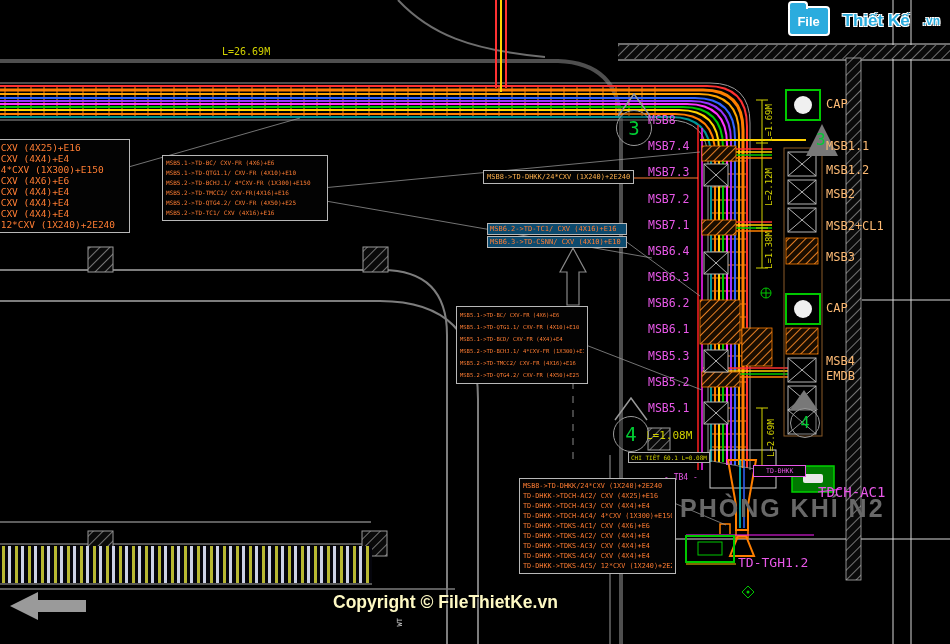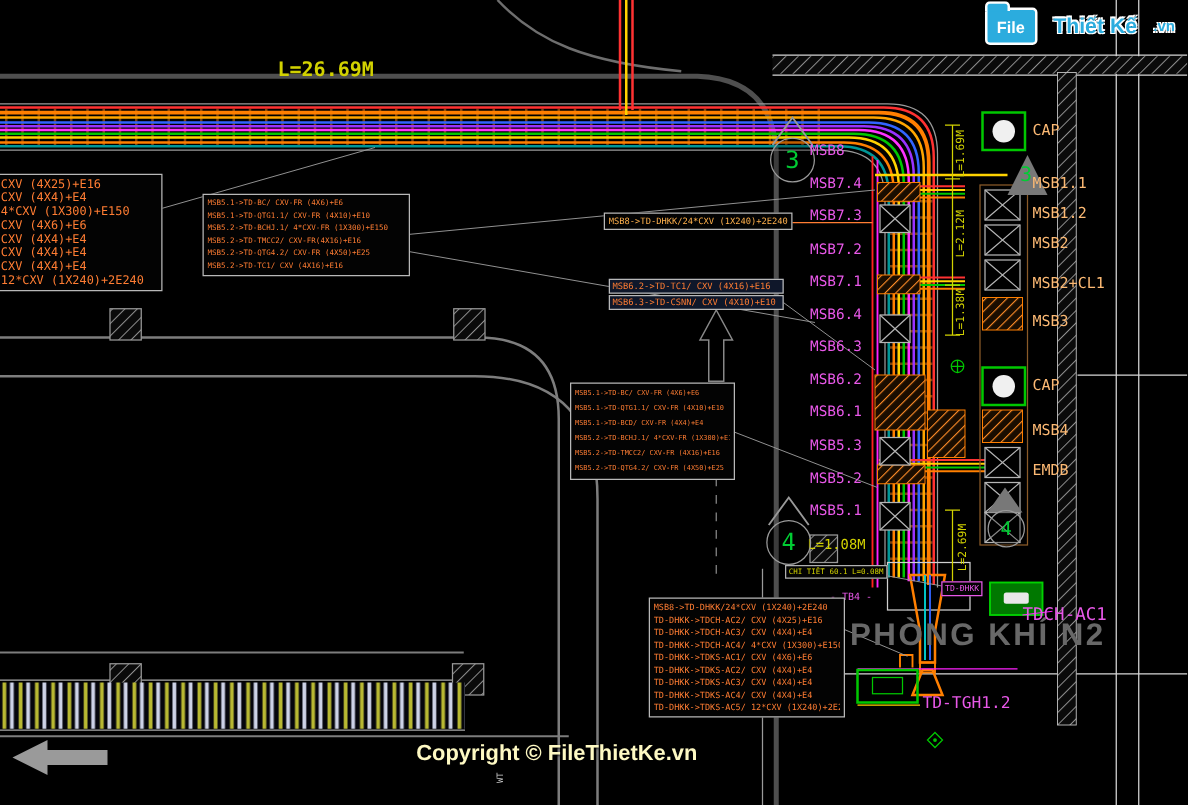--- a/index.html
+++ b/index.html
@@ -8,21 +8,21 @@
   #stage svg{position:absolute;left:0;top:0;z-index:1;}
   .txt{position:absolute;z-index:3;white-space:nowrap;}
   
   .cadbox{position:absolute;z-index:4;background:#030303;border:1px solid #b8b8b8;
           color:#ff7d33;padding:2px 3px;}
   .cadbox div{white-space:nowrap;overflow:hidden;}
   .cad-left{left:-112px;top:139px;width:234px;font-size:9.5px;line-height:11px;}
   .cad-msb5-upper{left:162px;top:155px;width:158px;font-size:6px;line-height:10px;}
   .cad-feeder{left:483px;top:170px;font-size:7px;color:#ffb14d;}
   .cad-tc1{left:487px;top:223px;width:140px;font-size:7px;background:none;border:none;padding:0;}
-  .cad-tc1 div{border:1px solid #b8b8b8;background:#0f172a;padding:1px 2px;margin-bottom:1px;}
+  .cad-tc1 div{border:1px solid #b8b8b8;background:#0c4a6e;padding:1px 2px;margin-bottom:1px;}
   .cad-msb5-mid{left:456px;top:306px;width:124px;font-size:5.5px;line-height:12px;}
   .cad-dhkk{left:519px;top:478px;width:149px;font-size:6.8px;line-height:10px;}
   
   .mag{color:#e858e8;}
   .msb-col{position:absolute;left:648px;top:113px;height:302px;width:60px;z-index:3;
            display:flex;flex-direction:column;justify-content:space-between;
            font-size:11.5px;color:#e858e8;}
   .rlab{position:absolute;left:826px;font-size:12px;color:#fdba74;z-index:3;white-space:nowrap;}
   
   .dim{color:#d2d200;}
@@ -45,21 +45,21 @@
   .logo-folder{width:38px;height:26px;background:#2bacde;border:2px solid #fff;border-radius:4px;
         display:flex;align-items:center;justify-content:center;position:relative;}
   .logo-folder:before{content:"";position:absolute;left:-2px;top:-7px;width:16px;height:6px;
         background:#2bacde;border:2px solid #fff;border-bottom:none;border-radius:4px 4px 0 0;}
   .logo-file{color:#fff;font-weight:bold;font-size:13px;}
   .logo-name{color:#2bacde;font-weight:800;font-size:17px;
         text-shadow:-1px -1px 0 #fff,1px -1px 0 #fff,-1px 1px 0 #fff,1px 1px 0 #fff;}
   .logo-tld{color:#2bacde;font-weight:800;font-size:12px;
         text-shadow:-1px -1px 0 #fff,1px -1px 0 #fff,-1px 1px 0 #fff,1px 1px 0 #fff;}
   .smallmagbox{position:absolute;left:753px;top:465px;z-index:3;border:1px solid #e858e8;
-        color:#e858e8;font-size:6.5px;padding:1px 2px;background:#030303;}
+        color:#e858e8;font-size:6.5px;padding:1px 12px;background:#030303;}
 </style>
 </head>
 <body>
 
 <div id="stage">
 
   <svg width="950" height="644" viewBox="0 0 950 644">
     <defs>
       <pattern id="hatchG" width="7" height="7" patternTransform="rotate(45)" patternUnits="userSpaceOnUse">
         <rect width="7" height="7" fill="#0a0a0a"></rect>
@@ -230,21 +230,21 @@
       <path d="M322,188 L700,152"></path>
       <path d="M320,200 L652,258"></path>
       <path d="M578,342 L702,390"></path>
       <path d="M624,240 L700,296"></path>
       <path d="M701,459 L760,470"></path>
       <path d="M667,500 L726,525"></path>
     </g>
     <path d="M627,178 H698" stroke="#ff7d33" stroke-width="1"></path>
   </svg>
 
-  <div class="txt dim" style="left:222px;top:46px;font-size:16px;font-weight:bold;">L=26.69M</div>
+  <div class="txt dim" style="left:222px;top:46px;font-size:10px;font-weight:normal;">L=26.69M</div>
   <div class="vdim" style="left:764px;top:102px;height:42px;">L=1.69M</div>
   <div class="vdim" style="left:764px;top:164px;height:46px;">L=2.12M</div>
   <div class="vdim" style="left:764px;top:230px;height:40px;">L=1.38M</div>
   <div class="vdim" style="left:766px;top:414px;height:48px;">L=2.69M</div>
   <div class="txt dim" style="left:646px;top:429px;font-size:11px;">L=1.08M</div>
   <div class="detailbox">CHI TIẾT 60.1 L=0.08M</div>
 
   <div class="marker" style="left:616px;top:110px;width:34px;height:34px;font-size:19px;">3</div>
   <div class="marker" style="left:613px;top:416px;width:34px;height:34px;font-size:19px;">4</div>
   <div class="txt" style="left:816px;top:130px;font-size:16px;color:#00cc33;">3</div>
@@ -308,21 +308,21 @@
       <div>MSB5.1</div>
     </div>
 
   <div class="rlab" style="top:97px;">CAP</div>
   <div class="rlab" style="top:139px;">MSB1.1</div>
   <div class="rlab" style="top:163px;">MSB1.2</div>
   <div class="rlab" style="top:187px;">MSB2</div>
   <div class="rlab" style="top:219px;">MSB2+CL1</div>
   <div class="rlab" style="top:250px;">MSB3</div>
   <div class="rlab" style="top:301px;">CAP</div>
-  <div class="rlab" style="top:337px;">MSB4</div>
+  <div class="rlab" style="top:354px;">MSB4</div>
   <div class="rlab" style="top:369px;">EMDB</div>
 
   <div class="txt mag" style="left:664px;top:473px;font-size:8px;">- TB4 -</div>
   <div class="smallmagbox">TD-ĐHKK</div>
   <div class="txt mag" style="left:818px;top:484px;font-size:14px;">TDCH-AC1</div>
   <div class="txt mag" style="left:738px;top:555px;font-size:13px;">TD-TGH1.2</div>
   <div class="txt" style="left:396px;top:618px;font-size:7px;color:#ccc;writing-mode:vertical-rl;transform:rotate(180deg);">WT</div>
 
   <div class="room">PHÒNG KHÍ N2</div>
 

